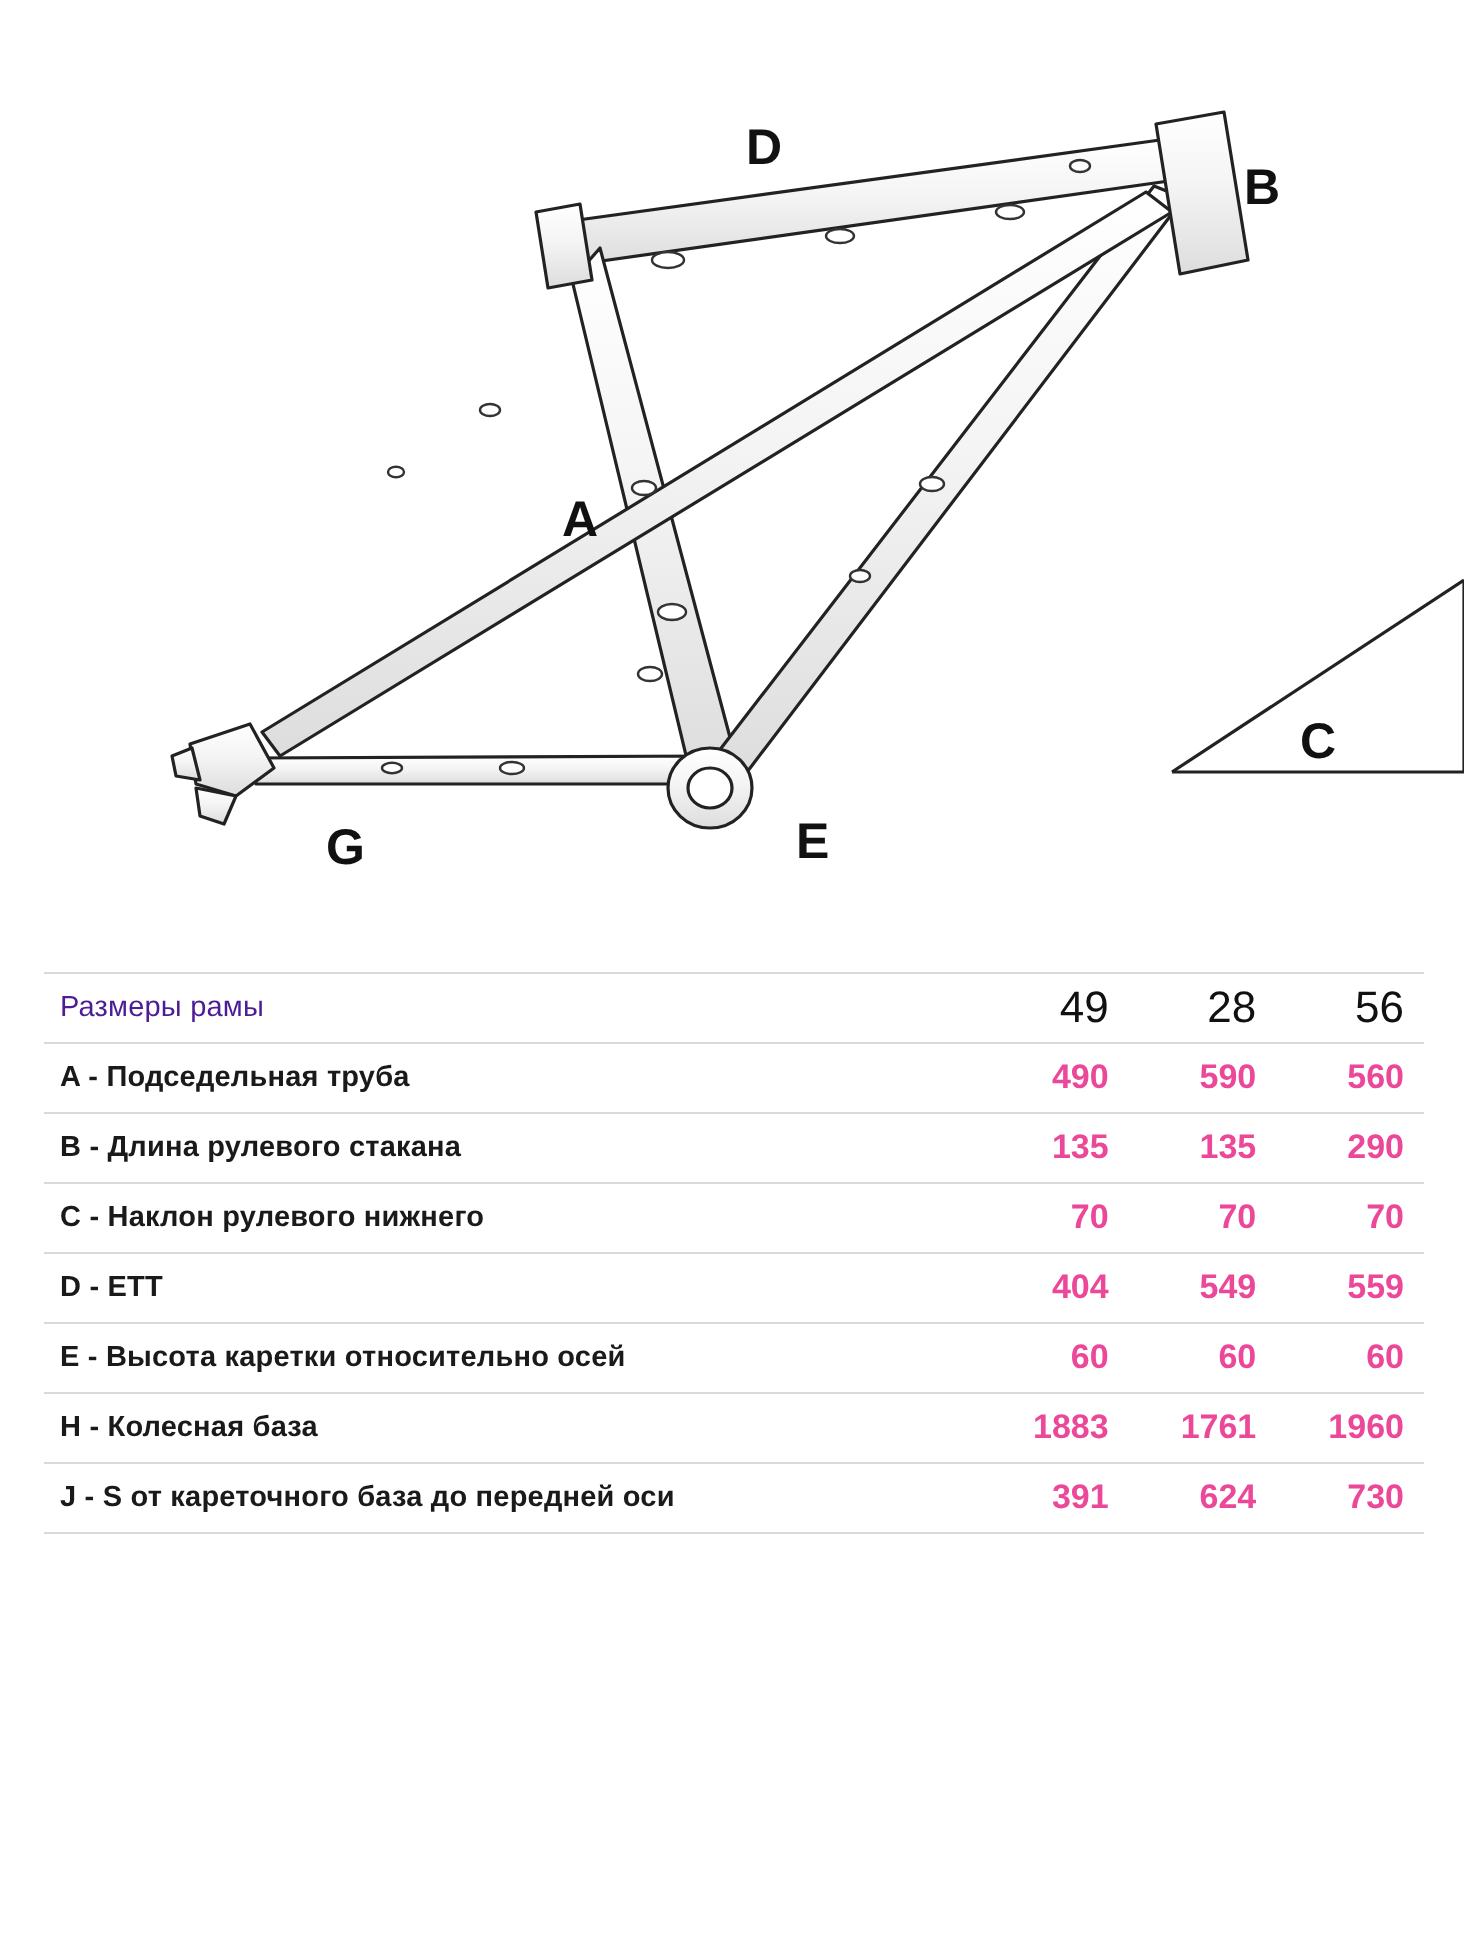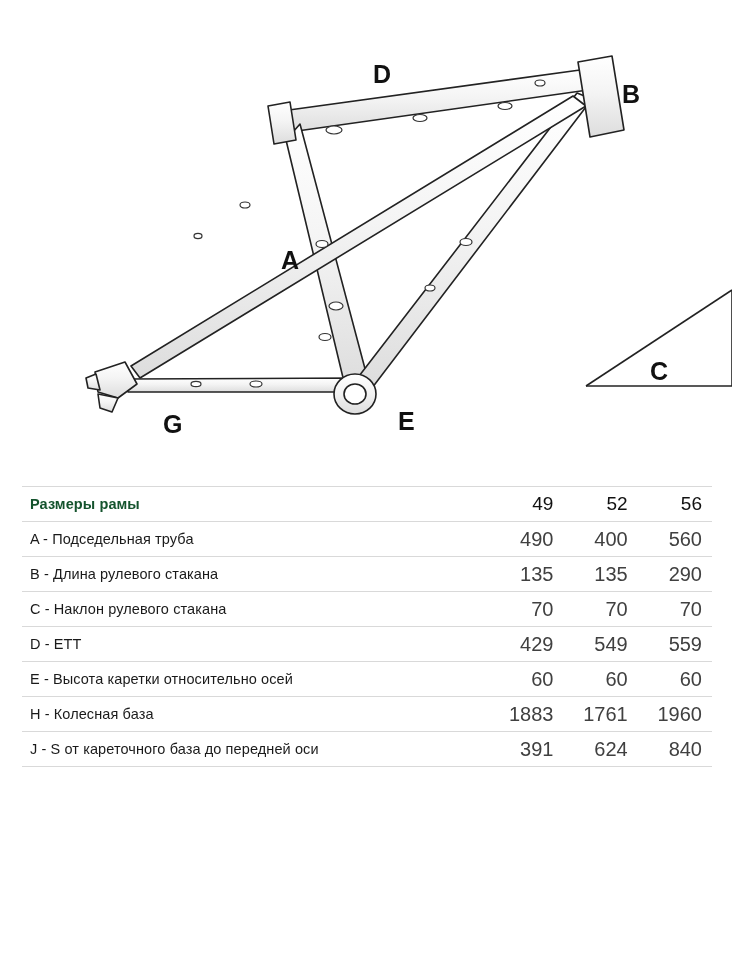--- a/index.html
+++ b/index.html
@@ -55,45 +55,45 @@
   #specs-table tr {
     border-bottom: 1px solid #d9d9d9;
   }
   #specs-table tr:first-child {
     border-top: 1px solid #d9d9d9;
   }
   #specs-table td, #specs-table th {
     padding: 0;
     height: 34px;
     vertical-align: middle;
-    font-weight: normal;
+    font-weight: bold;
     text-align: left;
   }
   #specs-table .label-cell {
     width: 490px;
     padding-left: 8px;
     color: #1a1a1a;
     font-size: 14.5px;
     letter-spacing: 0.1px;
   }
   #specs-table .num-cell {
     width: 66px;
     text-align: right;
     padding-right: 10px;
-    font-size: 20px;
-    color: #404040;
+    font-size: 17px;
+    color: #ec4899;
   }
   #specs-table thead .label-cell {
-    color: #14532d;
-    font-weight: bold;
+    color: #4c1d95;
+    font-weight: normal;
     font-size: 14.5px;
   }
   #specs-table thead .num-cell {
     color: #111111;
-    font-size: 19px;
+    font-size: 22px;
     font-weight: normal;
   }
 </style>
 </head>
 <body>
 
 <div id="diagram-area">
 
   <svg id="frame-svg" width="732" height="470" viewBox="0 0 732 470">
     <defs>
@@ -159,61 +159,61 @@
   <div class="dim-label" id="label-C">C</div>
   <div class="dim-label" id="label-G">G</div>
   <div class="dim-label" id="label-E">E</div>
 </div>
 
 <table id="specs-table">
   <thead>
     <tr>
       <th class="label-cell">Размеры рамы</th>
       <th class="num-cell">49</th>
-      <th class="num-cell">52</th>
+      <th class="num-cell">28</th>
       <th class="num-cell">56</th>
     </tr>
   </thead>
   <tbody>
     <tr>
       <td class="label-cell">A - Подседельная труба</td>
       <td class="num-cell">490</td>
-      <td class="num-cell">400</td>
+      <td class="num-cell">590</td>
       <td class="num-cell">560</td>
     </tr>
     <tr>
       <td class="label-cell">B - Длина рулевого стакана</td>
       <td class="num-cell">135</td>
       <td class="num-cell">135</td>
       <td class="num-cell">290</td>
     </tr>
     <tr>
-      <td class="label-cell">C - Наклон рулевого стакана</td>
+      <td class="label-cell">C - Наклон рулевого нижнего</td>
       <td class="num-cell">70</td>
       <td class="num-cell">70</td>
       <td class="num-cell">70</td>
     </tr>
     <tr>
       <td class="label-cell">D - ETT</td>
-      <td class="num-cell">429</td>
+      <td class="num-cell">404</td>
       <td class="num-cell">549</td>
       <td class="num-cell">559</td>
     </tr>
     <tr>
       <td class="label-cell">E - Высота каретки относительно осей</td>
       <td class="num-cell">60</td>
       <td class="num-cell">60</td>
       <td class="num-cell">60</td>
     </tr>
     <tr>
       <td class="label-cell">H - Колесная база</td>
       <td class="num-cell">1883</td>
       <td class="num-cell">1761</td>
       <td class="num-cell">1960</td>
     </tr>
     <tr>
       <td class="label-cell">J - S от кареточного база до передней оси</td>
       <td class="num-cell">391</td>
       <td class="num-cell">624</td>
-      <td class="num-cell">840</td>
+      <td class="num-cell">730</td>
     </tr>
   </tbody>
 </table>
 
 </body></html>

